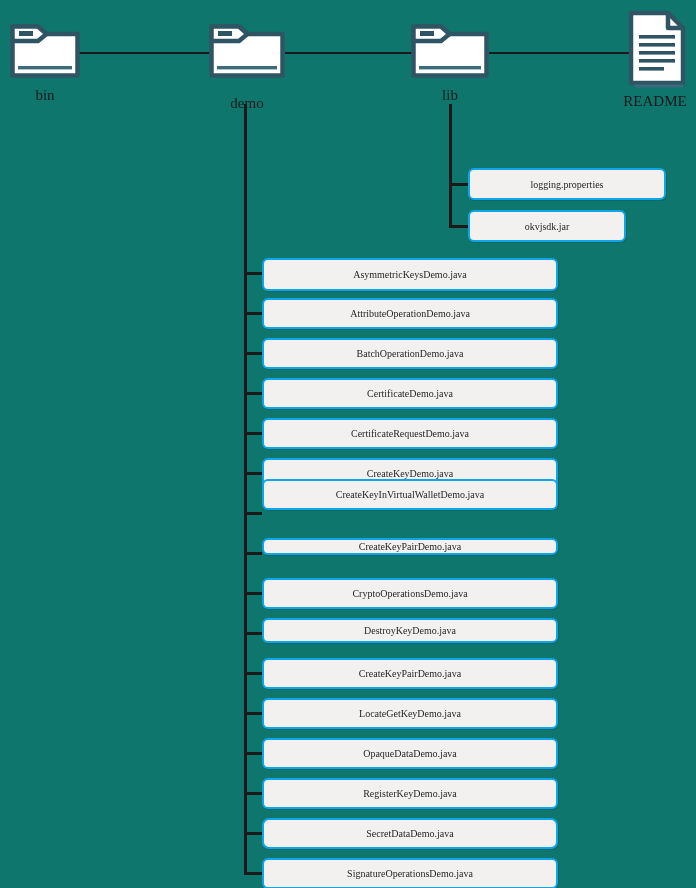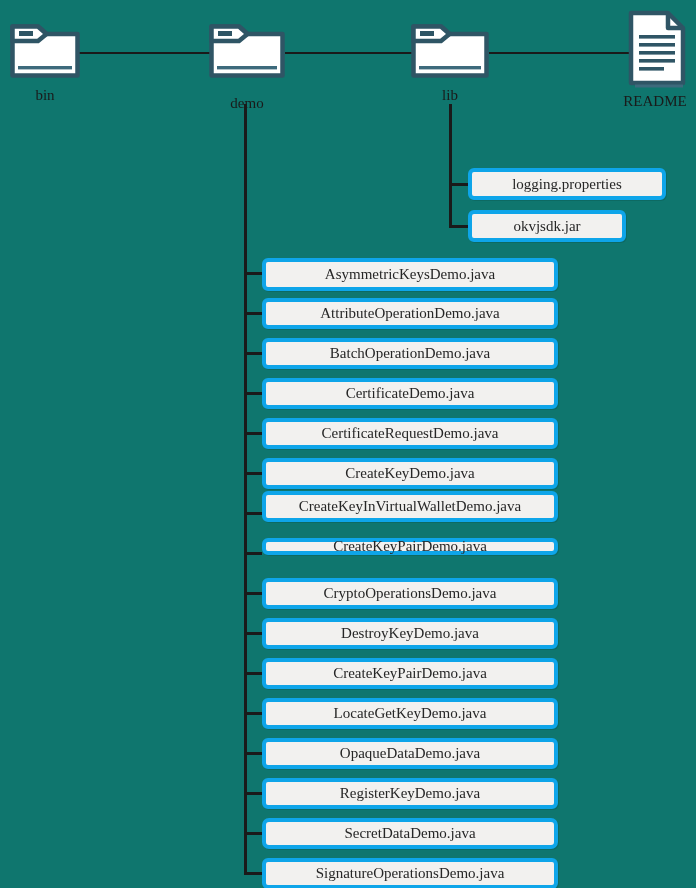--- a/index.html
+++ b/index.html
@@ -27,26 +27,26 @@
     color:#1a1a1a;
     white-space:nowrap;
     line-height:18px;
   }
 
   
   .leafbox{
     position:absolute;
     box-sizing:border-box;
     background:#f2f1ef;
-    border:4px solid #0ea5e9;
+    border:2px solid #0ea5e9;
     border-radius:6px;
     display:flex;
     align-items:center;
     justify-content:center;
-    font-size:15px;
+    font-size:10px;
     color:#262626;
     white-space:nowrap;
     box-shadow:1px 1px 0 rgba(0,0,0,0.10);
   }
 </style>
 </head>
 <body>
 
 <div id="stage">
 
@@ -114,27 +114,27 @@
       <div class="leafbox" style="left: 262px; top: 298px; width: 296px; height: 31px;">AttributeOperationDemo.java</div>
       <div class="stub" style="left: 244px; top: 352px; width: 18px;"></div>
       <div class="leafbox" style="left: 262px; top: 338px; width: 296px; height: 31px;">BatchOperationDemo.java</div>
       <div class="stub" style="left: 244px; top: 392px; width: 18px;"></div>
       <div class="leafbox" style="left: 262px; top: 378px; width: 296px; height: 31px;">CertificateDemo.java</div>
       <div class="stub" style="left: 244px; top: 432px; width: 18px;"></div>
       <div class="leafbox" style="left: 262px; top: 418px; width: 296px; height: 31px;">CertificateRequestDemo.java</div>
       <div class="stub" style="left: 244px; top: 472px; width: 18px;"></div>
       <div class="leafbox" style="left: 262px; top: 458px; width: 296px; height: 31px;">CreateKeyDemo.java</div>
       <div class="stub" style="left: 244px; top: 512px; width: 18px;"></div>
-      <div class="leafbox" style="left: 262px; top: 491px; width: 296px; height: 31px;">CreateKeyInVirtualWalletDemo.java</div>
+      <div class="leafbox" style="left: 262px; top: 479px; width: 296px; height: 31px;">CreateKeyInVirtualWalletDemo.java</div>
       <div class="stub" style="left: 244px; top: 552px; width: 18px;"></div>
       <div class="leafbox" style="left: 262px; top: 538px; width: 296px; height: 17px;">CreateKeyPairDemo.java</div>
       <div class="stub" style="left: 244px; top: 592px; width: 18px;"></div>
       <div class="leafbox" style="left: 262px; top: 578px; width: 296px; height: 31px;">CryptoOperationsDemo.java</div>
       <div class="stub" style="left: 244px; top: 632px; width: 18px;"></div>
-      <div class="leafbox" style="left: 262px; top: 618px; width: 296px; height: 31px;">DestroyKeyDemo.java</div>
+      <div class="leafbox" style="left: 262px; top: 618px; width: 296px; height: 25px;">DestroyKeyDemo.java</div>
       <div class="stub" style="left: 244px; top: 672px; width: 18px;"></div>
       <div class="leafbox" style="left: 262px; top: 658px; width: 296px; height: 31px;">CreateKeyPairDemo.java</div>
       <div class="stub" style="left: 244px; top: 712px; width: 18px;"></div>
       <div class="leafbox" style="left: 262px; top: 698px; width: 296px; height: 31px;">LocateGetKeyDemo.java</div>
       <div class="stub" style="left: 244px; top: 752px; width: 18px;"></div>
       <div class="leafbox" style="left: 262px; top: 738px; width: 296px; height: 31px;">OpaqueDataDemo.java</div>
       <div class="stub" style="left: 244px; top: 792px; width: 18px;"></div>
       <div class="leafbox" style="left: 262px; top: 778px; width: 296px; height: 31px;">RegisterKeyDemo.java</div>
       <div class="stub" style="left: 244px; top: 832px; width: 18px;"></div>
       <div class="leafbox" style="left: 262px; top: 818px; width: 296px; height: 31px; border-radius: 7px;">SecretDataDemo.java</div>

